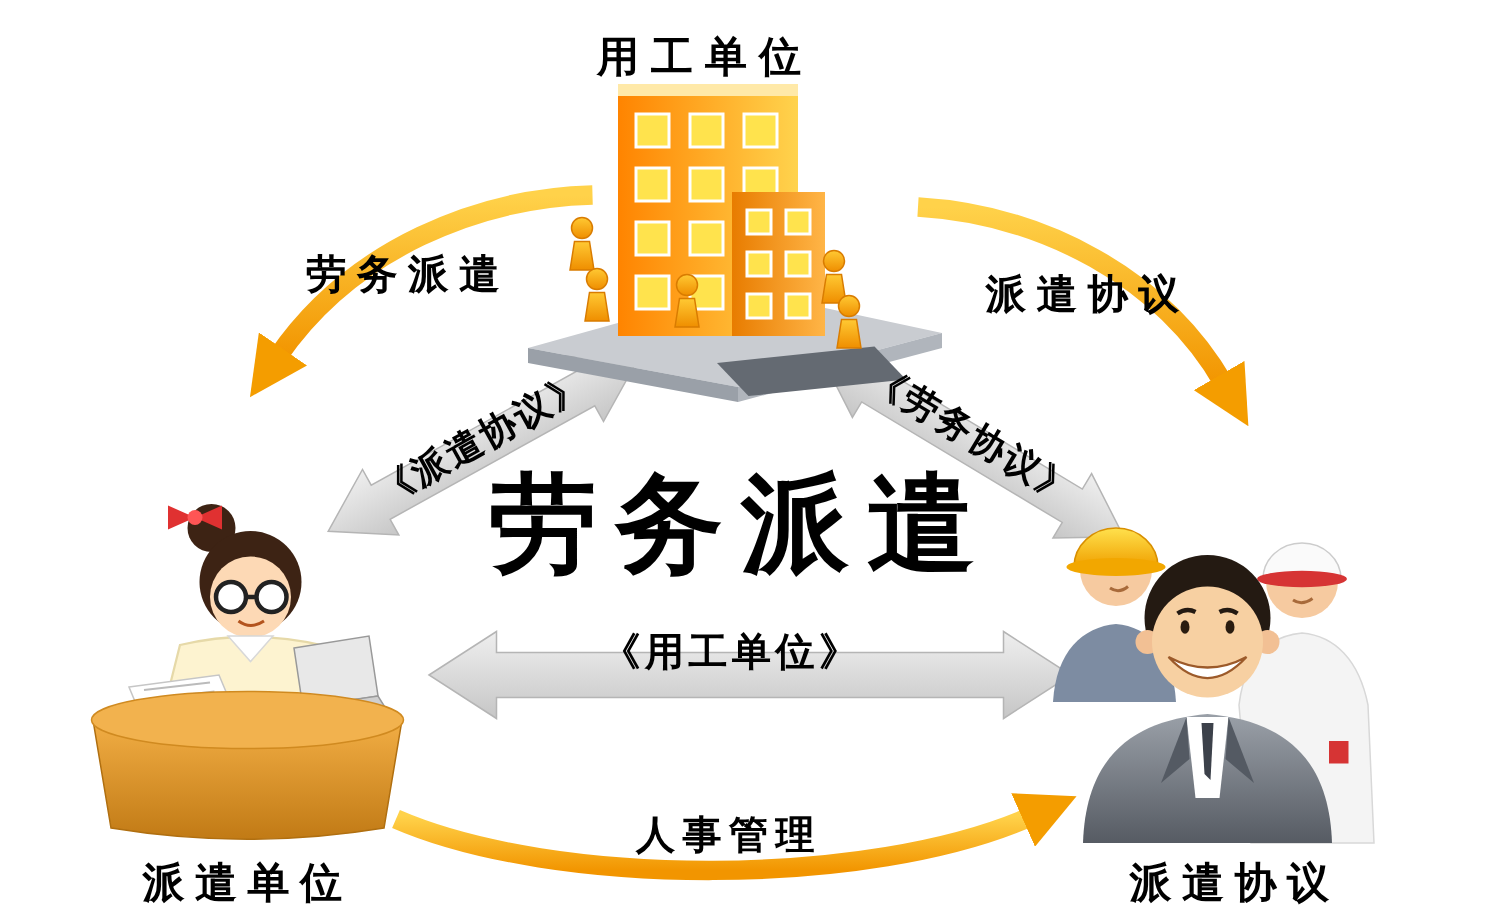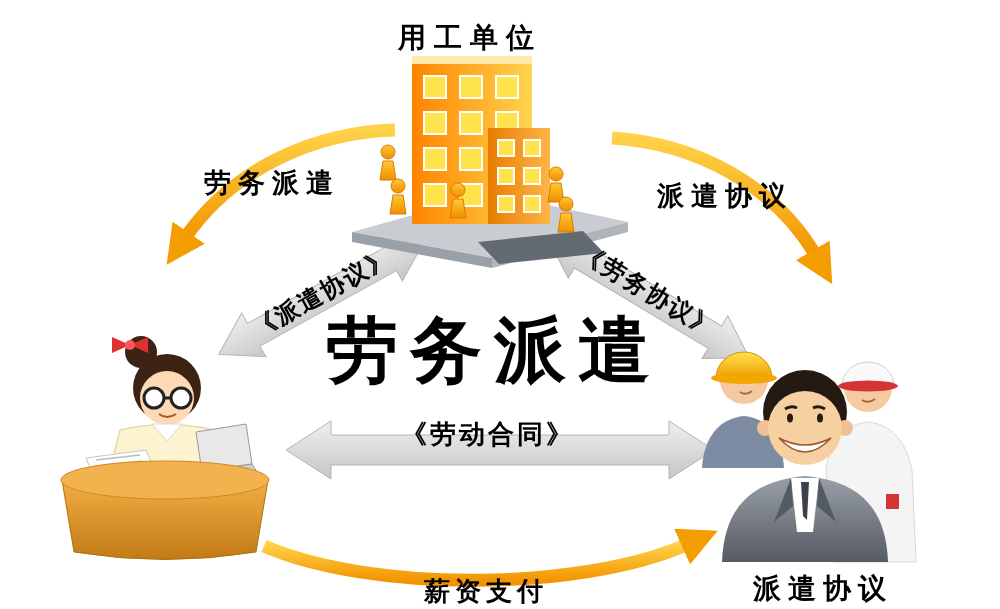--- a/index.html
+++ b/index.html
@@ -212,21 +212,22 @@
   <div class="lbl lbl-service">劳务派遣</div>
 
   <div class="lbl lbl-work">派遣协议</div>
 
   <div class="lbl lbl-dispatch-agree">《派遣协议》</div>
 
   <div class="lbl lbl-labor-agree">《劳务协议》</div>
 
   <div class="lbl lbl-center-title">劳务派遣</div>
 
-  <div class="lbl lbl-contract">《劳动合同》</div>
-
-
-  <div class="lbl lbl-salary">薪资支付</div>
-
-
+  <div class="lbl lbl-contract">《用工单位》</div>
+
+  <div class="lbl lbl-hr">人事管理</div>
+
+
+
+  <div class="lbl lbl-dispatch-unit">派遣单位</div>
 
   <div class="lbl lbl-employees">派遣协议</div>
 </div>
 
 </body></html>

